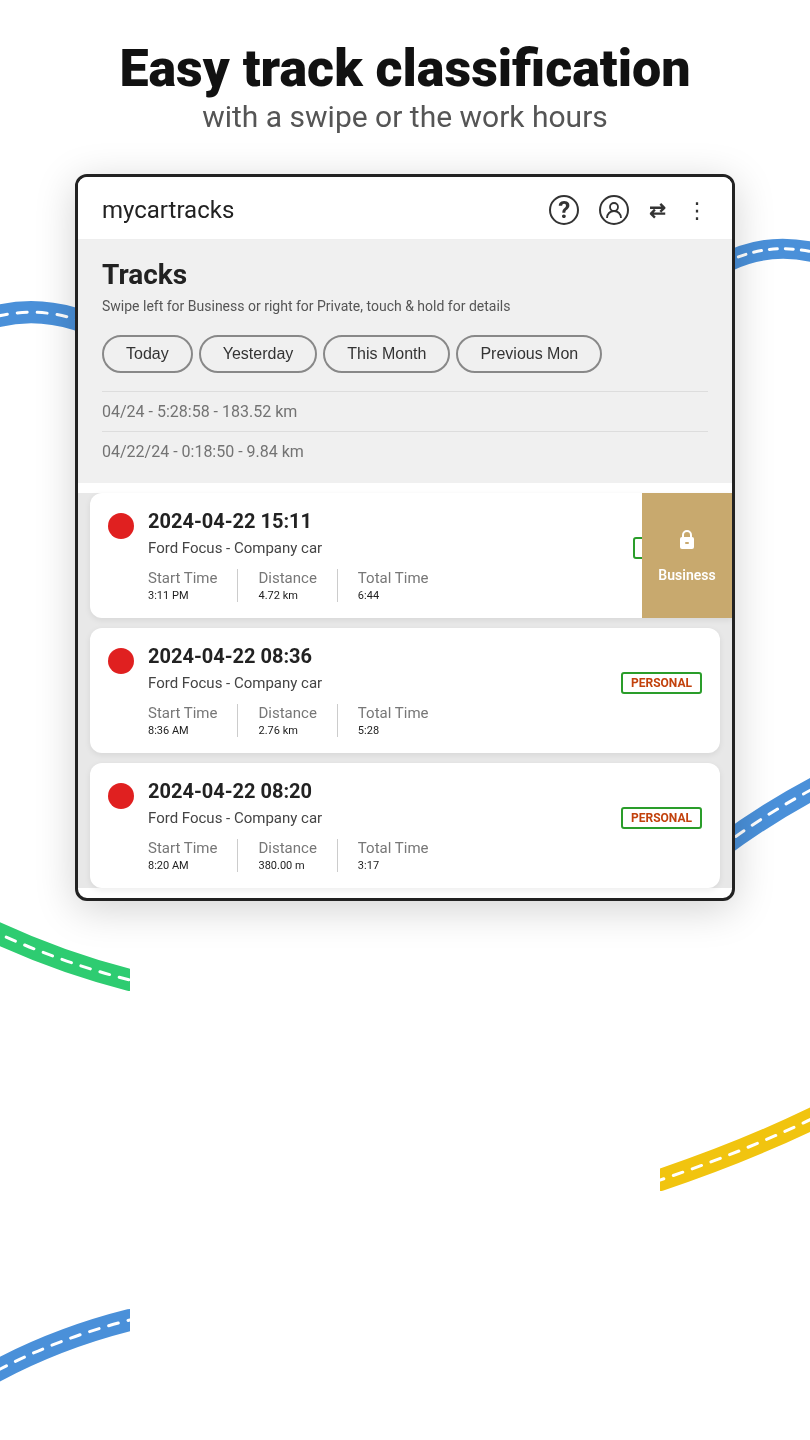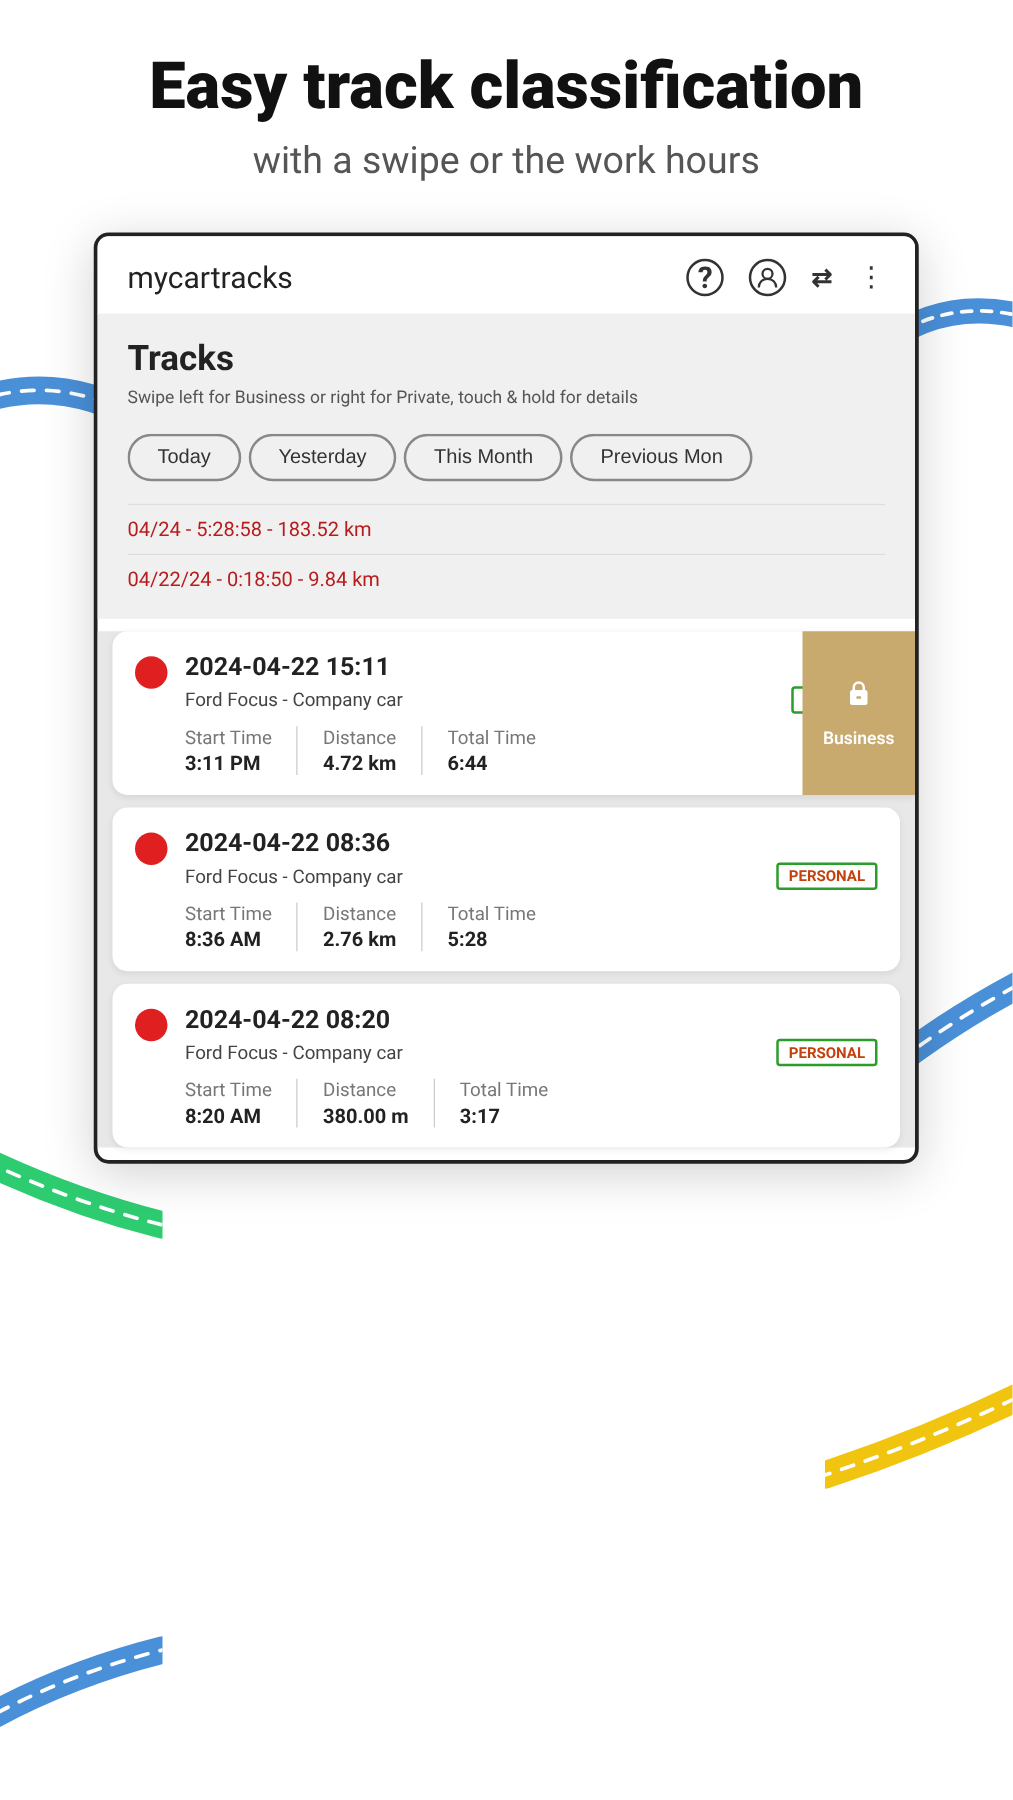--- a/index.html
+++ b/index.html
@@ -20,21 +20,21 @@
     .page-title {
       font-size: 52px;
       font-weight: 900;
       color: #111;
       line-height: 1.1;
     }
     .page-subtitle {
       font-size: 30px;
       font-weight: 400;
       color: #555;
-      margin-top: 14px;
+      margin-top: 2px;
     }
 
     
     .phone-container {
       position: relative;
       z-index: 1;
       display: flex;
       justify-content: center;
       margin-top: 30px;
     }
@@ -109,21 +109,21 @@
       white-space: nowrap;
     }
 
     
     .summary-section {
       background: #f0f0f0;
       padding: 0 24px 12px;
     }
     .summary-row {
       font-size: 16px;
-      color: #b91c1c;
+      color: #737373;
       padding: 10px 0;
       border-top: 1px solid #ddd;
     }
 
     
     .tracks-list {
       background: #e8e8e8;
       padding: 0;
     }
 
@@ -214,22 +214,22 @@
       border-right: 1px solid #ccc;
     }
     .stat-col:last-child {
       border-right: none;
     }
     .stat-label {
       font-size: 15px;
       color: #777;
     }
     .stat-value {
-      font-size: 16px;
-      font-weight: 700;
+      font-size: 11px;
+      font-weight: 400;
       color: #222;
       margin-top: 2px;
     }
 
     
     .road-svg {
       position: absolute;
       pointer-events: none;
     }
   </style>

